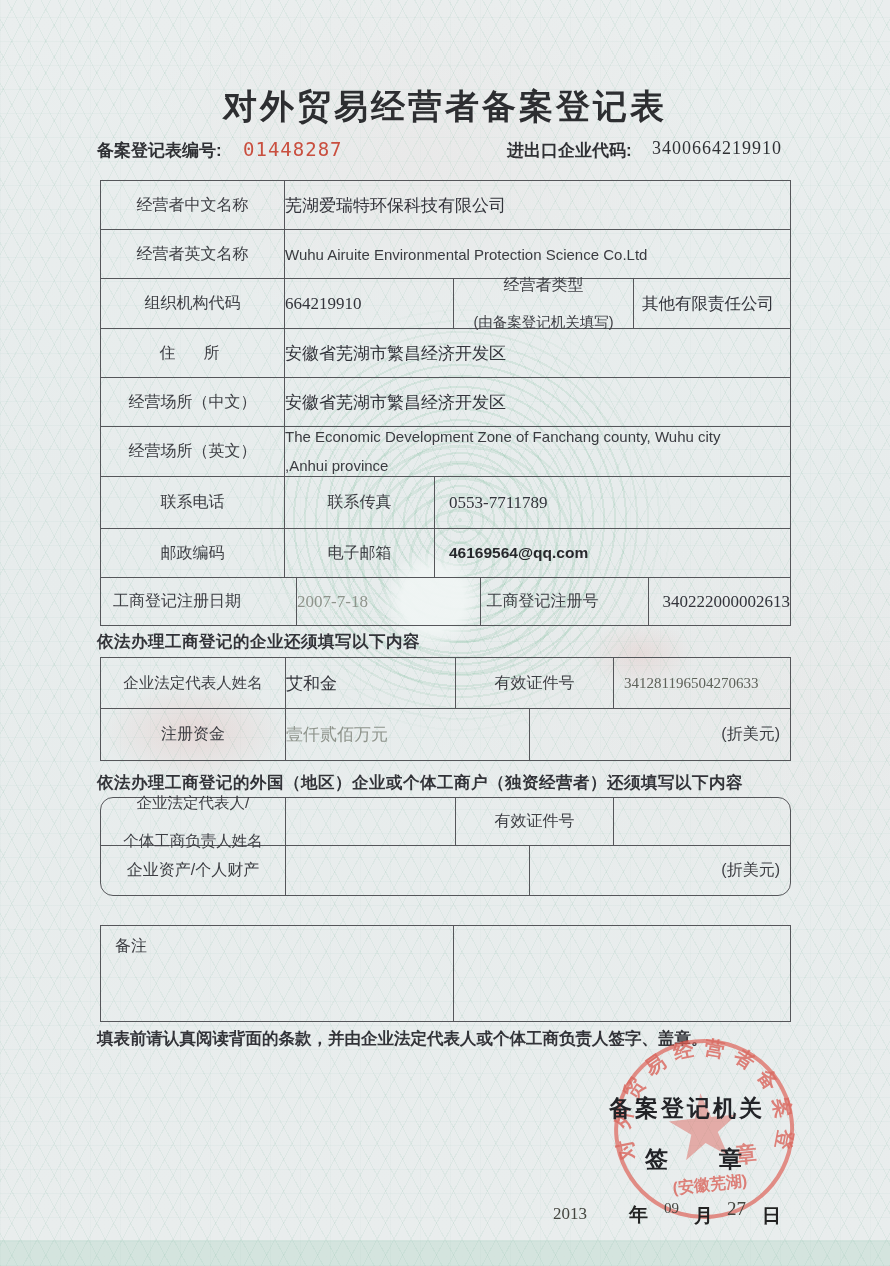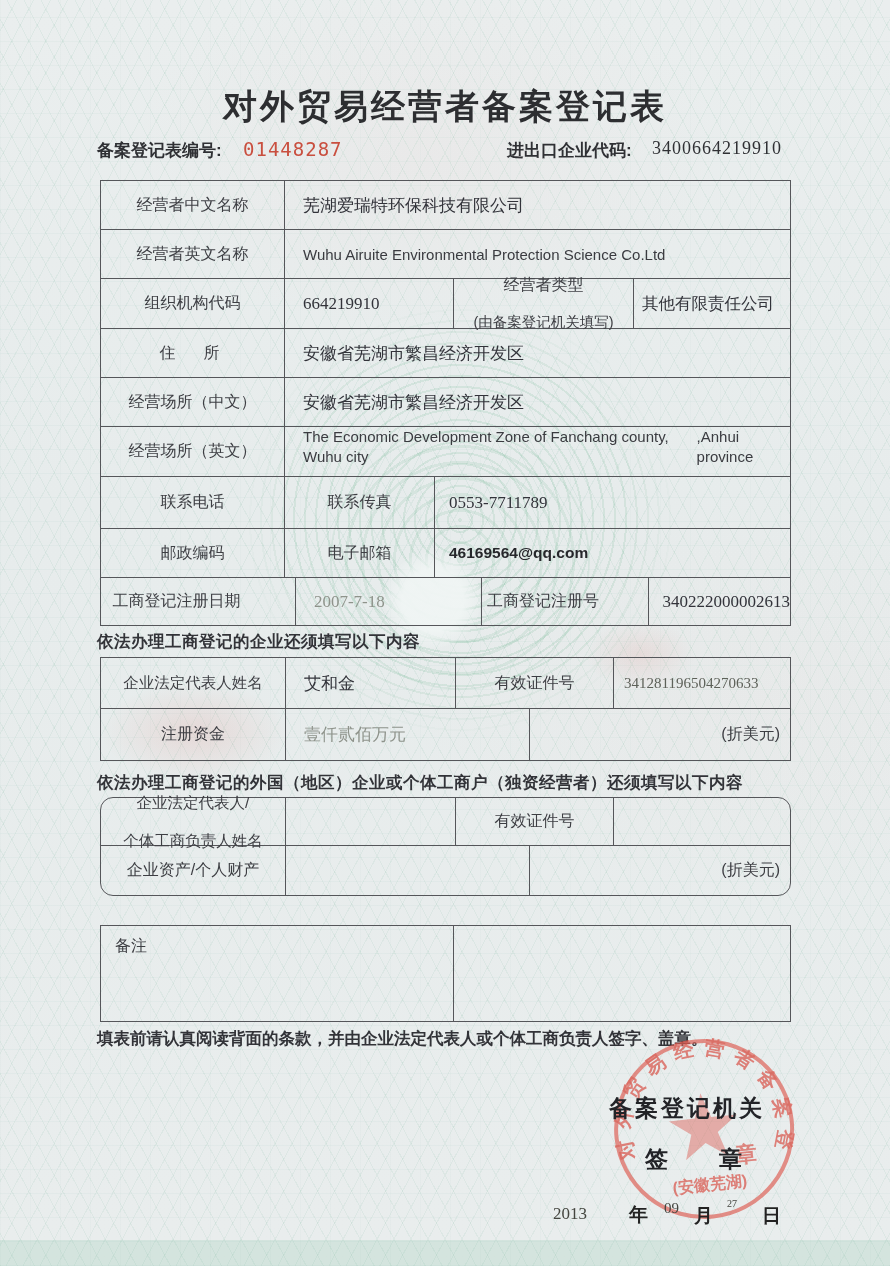--- a/index.html
+++ b/index.html
@@ -50,36 +50,36 @@
   .val-faded{color:#8e938b;}
   .val-gray{color:#5d6159;}
 
   
   .tbl{position:absolute;left:100px;width:689px;border:1px solid #55565a;background:rgba(255,255,255,0);}
   .row{display:flex;border-top:1px solid #55565a;}
   .row:first-child{border-top:none;}
   .cell{display:flex;align-items:center;box-sizing:border-box;}
   .bl{border-left:1px solid #55565a;}
   .center{justify-content:center;text-align:center;}
-  .pl18{padding-left:18px;} .pl14{padding-left:14px;} .pl10{padding-left:10px;}
+  .pl18{} .pl14{padding-left:14px;} .pl10{padding-left:10px;}
   .grow{flex:1;}
   .right-note{justify-content:flex-end;padding-right:10px;}
 
   .sec-head{position:absolute;left:97px;font-size:16.5px;font-weight:bold;color:#323338;letter-spacing:.5px;}
   .footer-note{position:absolute;left:97px;top:1028px;font-size:16.5px;font-weight:bold;color:#323338;}
 
   .auth-name{position:absolute;left:609px;top:1093px;font-size:23px;font-weight:bold;color:#222327;letter-spacing:3px;}
   .auth-sign{position:absolute;left:645px;top:1144px;font-size:23px;font-weight:bold;color:#222327;letter-spacing:14px;}
   .stamp{position:absolute;left:608px;top:1032px;width:192px;height:192px;transform:rotate(-6deg);opacity:.85;}
   .date-line{position:absolute;top:1200px;left:0;width:890px;height:36px;color:#222;padding-left:8px;}
   .d-year{position:absolute;left:553px;top:4px;font-size:17px;color:#44453f;}
   .d-unit1{position:absolute;left:629px;top:2px;font-size:19px;font-weight:bold;}
   .d-month{position:absolute;left:664px;top:0px;font-size:15px;color:#44453f;}
   .d-unit2{position:absolute;left:694px;top:3px;font-size:19px;font-weight:bold;}
-  .d-day{position:absolute;left:727px;top:-2px;font-size:10px;color:#44453f;}
+  .d-day{position:absolute;left:727px;top:-2px;font-size:19px;color:#44453f;}
   .d-unit3{position:absolute;left:762px;top:3px;font-size:19px;font-weight:bold;}
 
   .two-line{line-height:1.25;gap:18px;}
   .wrap-narrow{display:inline-block;width:132px;line-height:1.3;}
 </style>
 </head>
 <body>
 
 <div class="paper"></div>
 <div class="guilloche"></div>
@@ -120,21 +120,21 @@
   <div class="row" style="height:48px;">
     <div class="cell center lbl" style="width:183px;letter-spacing:6px;">住　所</div>
     <div class="cell bl pl18 val grow">安徽省芜湖市繁昌经济开发区</div>
   </div>
   <div class="row" style="height:48px;">
     <div class="cell center lbl" style="width:183px;">经营场所（中文）</div>
     <div class="cell bl pl18 val grow">安徽省芜湖市繁昌经济开发区</div>
   </div>
   <div class="row" style="height:49px;">
     <div class="cell center lbl" style="width:183px;">经营场所（英文）</div>
-    <div class="cell bl pl18 val-en grow" style="flex-direction:row;align-items:flex-start;justify-content:space-between;line-height:1.35;">
+    <div class="cell bl pl18 val-en grow" style="flex-direction:column;align-items:flex-start;justify-content:space-between;line-height:1.35;">
       <span>The Economic Development Zone of Fanchang county, Wuhu city</span>
       <span>,Anhui province</span>
     </div>
   </div>
   <div class="row" style="height:51px;">
     <div class="cell center lbl" style="width:183px;">联系电话</div>
     <div class="cell bl center lbl" style="width:150px;">联系传真</div>
     <div class="cell bl pl14 val grow">0553-7711789</div>
   </div>
   <div class="row" style="height:48px;">

